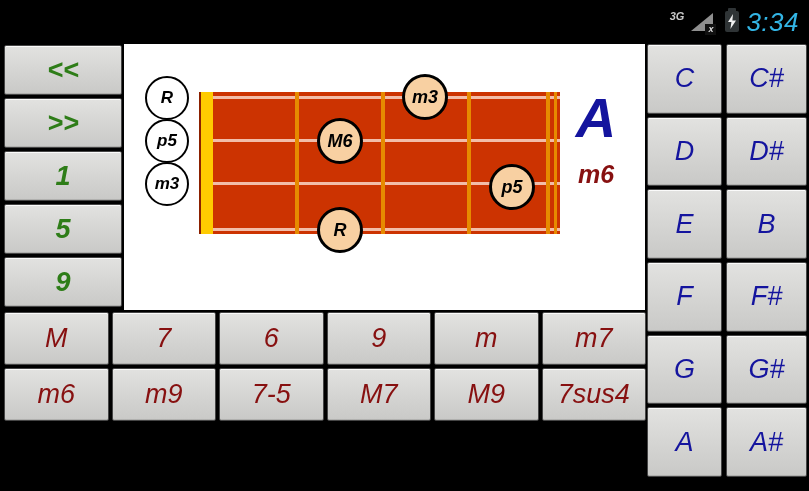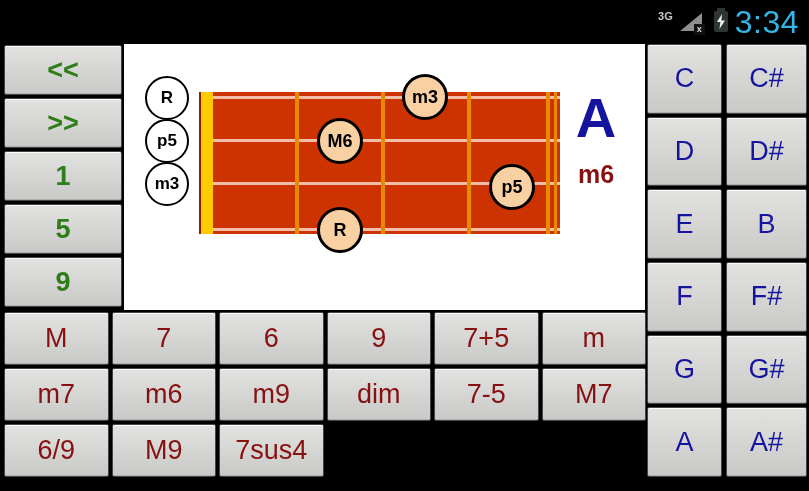--- a/index.html
+++ b/index.html
@@ -1,33 +1,33 @@
 <!DOCTYPE html>
 <html style="--green: #2e7d18; --navy: #14149e; --maroon: #871010; --holo-blue: #33b5e5; --board-red: #cc3301; --fret-orange: #e68a00; --nut-yellow: #ffcb00; --string-pink: #f2bda9; --note-fill: #f8d0a2; --btn-top: #e2e2e0; --btn-bottom: #c9c9c7;"><head>
 <meta charset="utf-8">
 <style>
   html,body{margin:0;padding:0;background:#000;}
   *{box-sizing:border-box;}
   .screen{position:relative;width:809px;height:491px;background:#000;overflow:hidden;
-          font-family:"Liberation Sans",sans-serif;}
+          font-family:"Liberation Sans",sans-serif;font-style:italic;}
 
   
   .statusbar{position:absolute;left:0;top:0;width:809px;height:43px;background:#000;
              display:flex;align-items:center;justify-content:flex-end;padding-right:10px;gap:7px;}
   .net-label{color:#c9c9c9;font-size:11px;font-weight:bold;line-height:1;margin-bottom:10px;}
   .signal-wrap{position:relative;width:23px;height:22px;}
   .signal-tri{position:absolute;left:0;bottom:2px;width:0;height:0;
               border-left:22px solid transparent;border-bottom:18px solid #8f8f8f;}
   .signal-x{position:absolute;right:-2px;bottom:-2px;width:11px;height:11px;background:#111;
             color:#dcdcdc;font-size:9px;font-weight:bold;display:flex;align-items:center;justify-content:center;line-height:1;}
   .battery{position:relative;width:14px;height:21px;background:#2f3436;border-radius:2px;margin-left:4px;
            display:flex;align-items:center;justify-content:center;}
   .battery::before{content:"";position:absolute;top:-3px;left:3px;width:8px;height:3px;background:#2f3436;
                    border-radius:1px 1px 0 0;}
-  .clock{color:var(--holo-blue,#33b5e5);font-size:32px;font-weight:normal;letter-spacing:0.5px;line-height:1;}
+  .clock{color:var(--holo-blue,#33b5e5);font-size:26px;font-weight:normal;letter-spacing:0.5px;line-height:1;}
 
   
   .btn{display:flex;align-items:center;justify-content:center;
        background:linear-gradient(180deg,var(--btn-top,#e2e2e0) 0%,#d4d4d2 55%,var(--btn-bottom,#c9c9c7) 100%);
        border:1px solid #454545;border-radius:2px;
        box-shadow:inset 0 1px 0 rgba(255,255,255,.85), inset 0 -1px 0 rgba(0,0,0,.12);
        font-weight:bold;cursor:pointer;line-height:1;}
 
   
   .navcol{position:absolute;left:4px;top:45px;width:118px;height:262px;
@@ -133,26 +133,23 @@
     <div class="btn">G#</div>
     <div class="btn">A</div>
     <div class="btn">A#</div>
   </div>
 
   <div class="typegrid">
     <div class="btn">M</div>
     <div class="btn">7</div>
     <div class="btn">6</div>
     <div class="btn">9</div>
-    <div class="btn">7+5</div>
     <div class="btn">m</div>
     <div class="btn">m7</div>
     <div class="btn">m6</div>
     <div class="btn">m9</div>
-    <div class="btn">dim</div>
     <div class="btn">7-5</div>
     <div class="btn">M7</div>
-    <div class="btn">6/9</div>
     <div class="btn">M9</div>
     <div class="btn">7sus4</div>
   </div>
 
 </div>
 
 </body></html>

